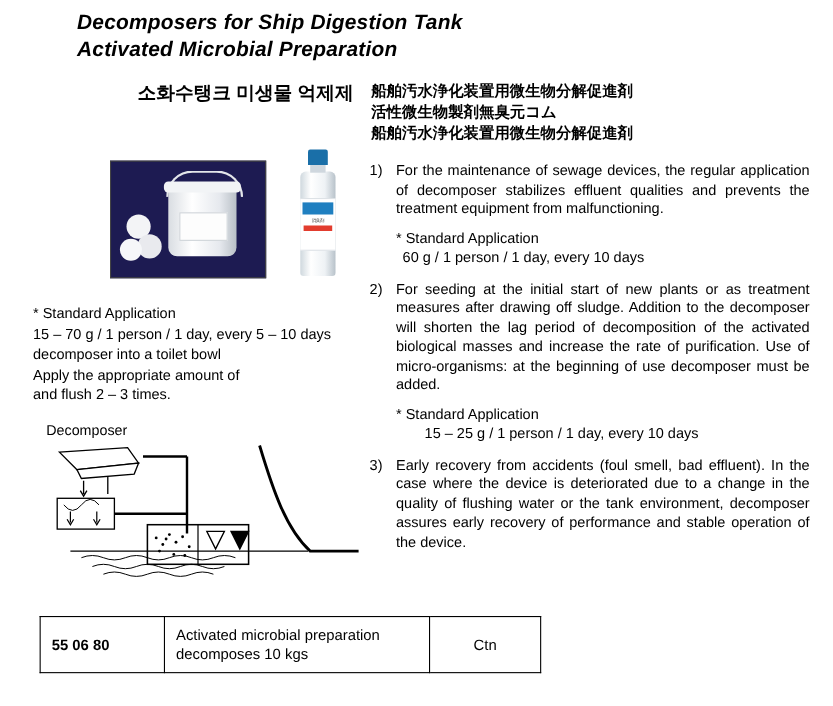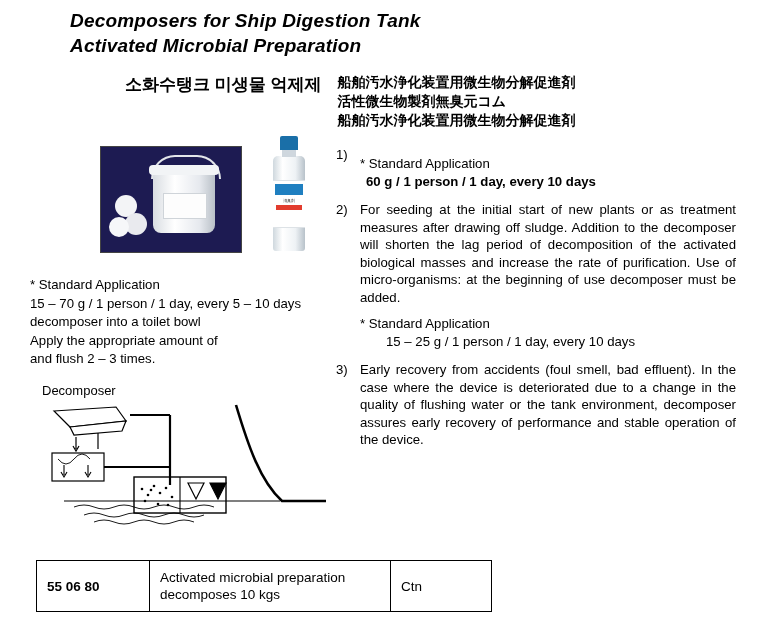--- a/index.html
+++ b/index.html
@@ -213,21 +213,21 @@
     padding-left: 48px;
   }
   .footer-table td {
     border: 1px solid #000;
     padding: 8px 10px;
     vertical-align: middle;
     line-height: 17px;
   }
   .col-code { width: 92px; font-weight: bold; }
   .col-desc { width: 220px; }
-  .col-unit { width: 80px; }
+  .col-unit { width: 80px; text-align: center; }
   .col-blank { border-left: none !important; border-right: none !important; border-top: none !important; border-bottom: none !important; }
 </style>
 </head>
 <body>
 
 <div class="page">
 
   <div class="header">
     <div class="title-line">Decomposers for Ship Digestion Tank</div>
     <div class="title-line">Activated Microbial Preparation</div>
@@ -326,22 +326,23 @@
           </g>
         </svg>
       </div>
     </div>
 
     <div class="right-col">
 
       <div class="item">
         <div class="num">1)</div>
         <div class="body">
+          <div>For the maintenance of sewage devices, the regular application of decomposer stabilizes effluent qualities and prevents the treatment equipment from malfunctioning.</div>
           <div class="std">* Standard Application</div>
-          <div style="padding-left:6px;font-weight:bold;">60 g / 1 person / 1 day, every 10 days</div>
+          <div style="padding-left:6px;">60 g / 1 person / 1 day, every 10 days</div>
         </div>
       </div>
 
       <div class="item">
         <div class="num">2)</div>
         <div class="body">
           <div>For seeding at the initial start of new plants or as treatment measures after drawing off sludge.  Addition to the decomposer will shorten the lag period of decomposition of the activated biological masses and increase the rate of purification.  Use of micro-organisms: at the beginning of use decomposer must be added.</div>
           <div class="std">* Standard Application</div>
           <div style="padding-left:6px;margin-left:20px;">15 – 25 g / 1 person / 1 day, every 10 days</div>
         </div>

